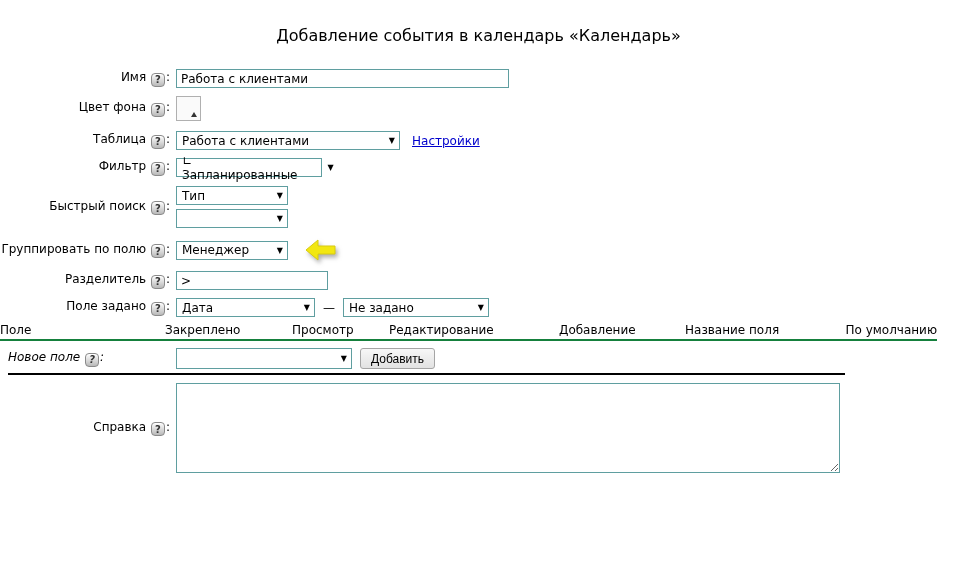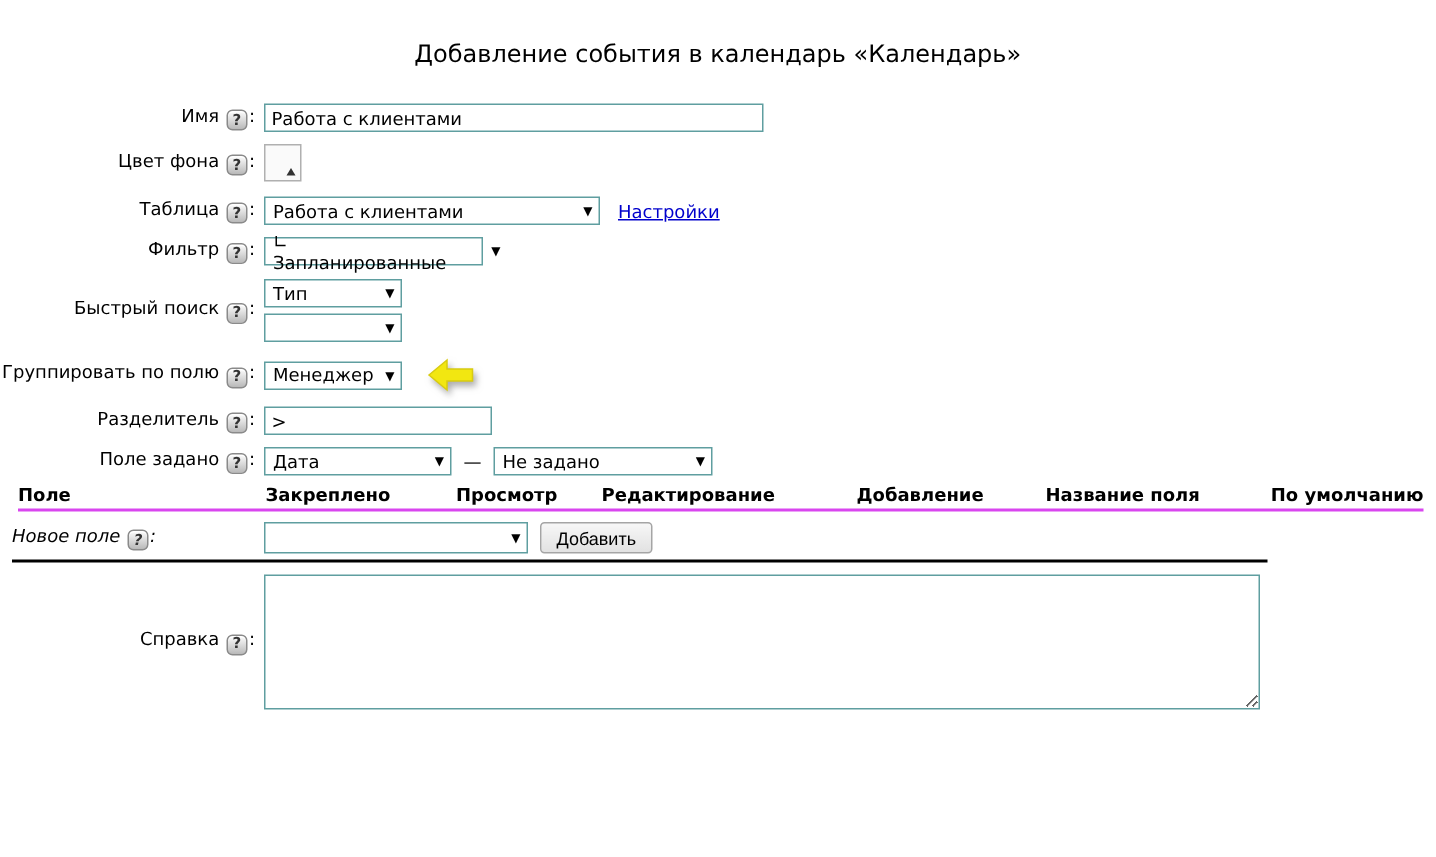--- a/index.html
+++ b/index.html
@@ -37,22 +37,22 @@
     position:absolute; right:3px; bottom:3px; width:0; height:0;
     border-left:3px solid transparent; border-right:3px solid transparent;
     border-bottom:5px solid #333;
   }
   a.settings-link { color:#0000CC; text-decoration:underline; margin-left:12px; }
   .stack { display:flex; flex-direction:column; gap:4px; }
   .dash { margin:0 8px; }
   .yellow-arrow { margin-left:16px; filter:drop-shadow(2px 3px 2px rgba(110,110,110,0.55)); }
   .cb { width:13px; height:13px; margin-right:7px; }
 
-  .tbl-head { position:relative; margin:6px 0 0 12px; width:937px; height:18px;
-    border-bottom:2px solid #d946ef; font-weight:bold; }
+  .tbl-head { position:relative; margin:6px 0 0 0; width:937px; height:18px;
+    border-bottom:2px solid #15803d; font-weight:normal; }
   .tbl-head span { position:absolute; top:0; white-space:nowrap; }
   .th-0 { left:0; }   .th-1 { left:165px; } .th-2 { left:292px; }
   .th-3 { left:389px; } .th-4 { left:559px; } .th-5 { left:685px; }
   .th-6 { right:0; }
 
   .newfield-row { margin:6px 0 0 8px; display:flex; align-items:center; height:23px; }
   .newfield-label { width:168px; flex-shrink:0; white-space:nowrap;font-style:italic; }
   .btn {
     height:21px; padding:0 10px; font-family:Liberation Sans, sans-serif; font-size:12px; color:#000;
     border:1px solid #a5a5a5; border-radius:3px;
@@ -62,22 +62,22 @@
 
   .help-row { margin-top:8px; }
   .ta {
     width:664px; height:90px; border:1px solid #5f9ea0; background:#fff;
     font-family:inherit; font-size:12px; padding:2px 4px; outline:none; resize:both;
   }
   .btn-bar { margin-top:37px; text-align:center; }
   .btn-bar .btn { height:22px; }
   .btn-gap { display:inline-block; width:8px; }
 
-  .w333{width:333px;} .w224{width:224px;} .w146{width:146px;gap:24px;} .w92{width:92px;}
-  .w152{width:152px;} .w139{width:125px;} .w176{width:176px;}
+  .w333{width:333px;} .w224{width:224px;} .w146{width:146px;gap:24px;} .w92{width:112px;}
+  .w152{width:152px;} .w139{width:139px;} .w176{width:176px;}
   .mb8{margin-bottom:8px;} .mb9{margin-bottom:9px;} .mb10{margin-bottom:10px;}
   .mb15{margin-bottom:15px;}
 </style>
 </head>
 <body>
 
 <div class="page-title">Добавление события в календарь «Календарь»</div>
 
 <div class="form-area">
 

